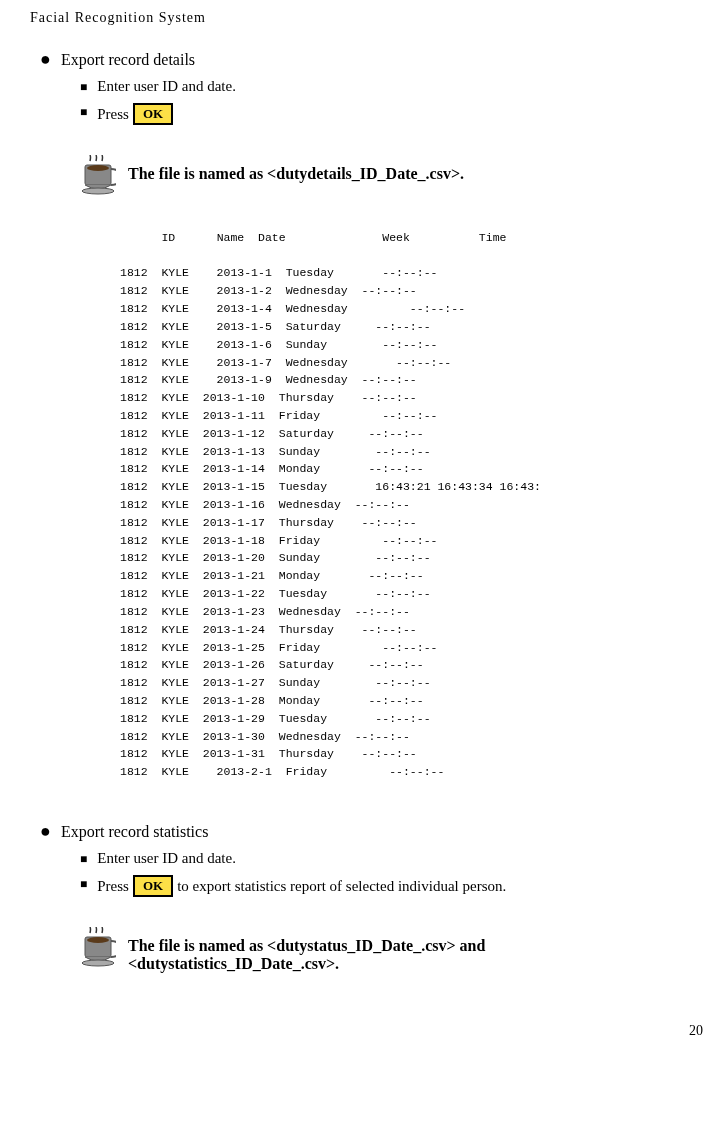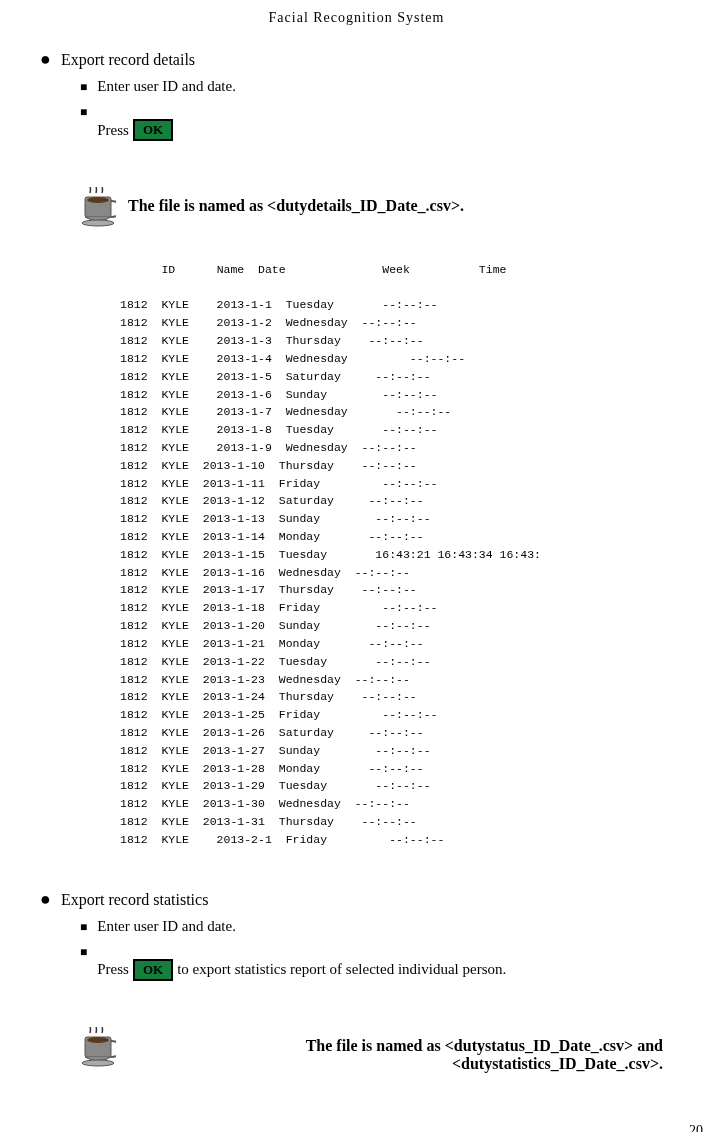--- a/index.html
+++ b/index.html
@@ -6,21 +6,21 @@
     body {
       font-family: "Times New Roman", serif;
       font-size: 14px;
       background: #fff;
       color: #000;
       width: 703px;
       min-height: 1132px;
       padding: 0;
     }
     .page-header {
-      text-align: center;
+      text-align: left;
       padding: 10px 20px 5px 30px;
       font-size: 14px;
       border-bottom: none;
       letter-spacing: 1px;
     }
     .page-content {
       padding: 10px 40px 20px 40px;
     }
     .section-bullet {
       display: flex;
@@ -52,40 +52,39 @@
       flex-shrink: 0;
     }
     .sub-text {
       font-size: 15px;
     }
     .ok-btn-inline {
       display: inline-flex;
       align-items: center;
       justify-content: center;
       border: 2px solid #000;
-      background: #15803d;
+      background: #fde047;
       padding: 1px 8px;
       font-size: 13px;
       font-weight: bold;
       min-width: 32px;
       min-height: 22px;
-      margin: 16px 4px;
+      margin: 0 4px;
       vertical-align: middle;
     }
     .press-line {
       font-size: 15px;
       display: flex;
       align-items: center;
       flex-wrap: wrap;
     }
     .note-block {
       display: flex;
       align-items: flex-start;
       margin: 14px 0 8px 40px;
-      text-align: right;
     }
     .coffee-icon {
       font-size: 32px;
       margin-right: 12px;
       flex-shrink: 0;
       margin-top: -4px;
     }
     .note-text {
       font-size: 16px;
       font-weight: bold;
@@ -160,26 +159,24 @@
   </div>
 
   <div class="table-block">
     <div class="table-row-data">
       <span>ID      Name  Date              Week          Time</span>
     </div>
 
     <div id="table-rows">
         <div class="table-row-data">1812  KYLE    2013-1-1  Tuesday       --:--:--</div>
         <div class="table-row-data">1812  KYLE    2013-1-2  Wednesday  --:--:--</div>
-        <div class="table-row-data">1812  KYLE    2013-1-3  Thursday    --:--:--</div>
         <div class="table-row-data">1812  KYLE    2013-1-4  Wednesday         --:--:--</div>
         <div class="table-row-data">1812  KYLE    2013-1-5  Saturday     --:--:--</div>
         <div class="table-row-data">1812  KYLE    2013-1-6  Sunday        --:--:--</div>
         <div class="table-row-data">1812  KYLE    2013-1-7  Wednesday       --:--:--</div>
-        <div class="table-row-data">1812  KYLE    2013-1-8  Tuesday       --:--:--</div>
         <div class="table-row-data">1812  KYLE    2013-1-9  Wednesday  --:--:--</div>
         <div class="table-row-data">1812  KYLE  2013-1-10  Thursday    --:--:--</div>
         <div class="table-row-data">1812  KYLE  2013-1-11  Friday         --:--:--</div>
         <div class="table-row-data">1812  KYLE  2013-1-12  Saturday     --:--:--</div>
         <div class="table-row-data">1812  KYLE  2013-1-13  Sunday        --:--:--</div>
         <div class="table-row-data">1812  KYLE  2013-1-14  Monday       --:--:--</div>
         <div class="table-row-data">1812  KYLE  2013-1-15  Tuesday       16:43:21 16:43:34 16:43:</div>
         <div class="table-row-data">1812  KYLE  2013-1-16  Wednesday  --:--:--</div>
         <div class="table-row-data">1812  KYLE  2013-1-17  Thursday    --:--:--</div>
         <div class="table-row-data">1812  KYLE  2013-1-18  Friday         --:--:--</div>

